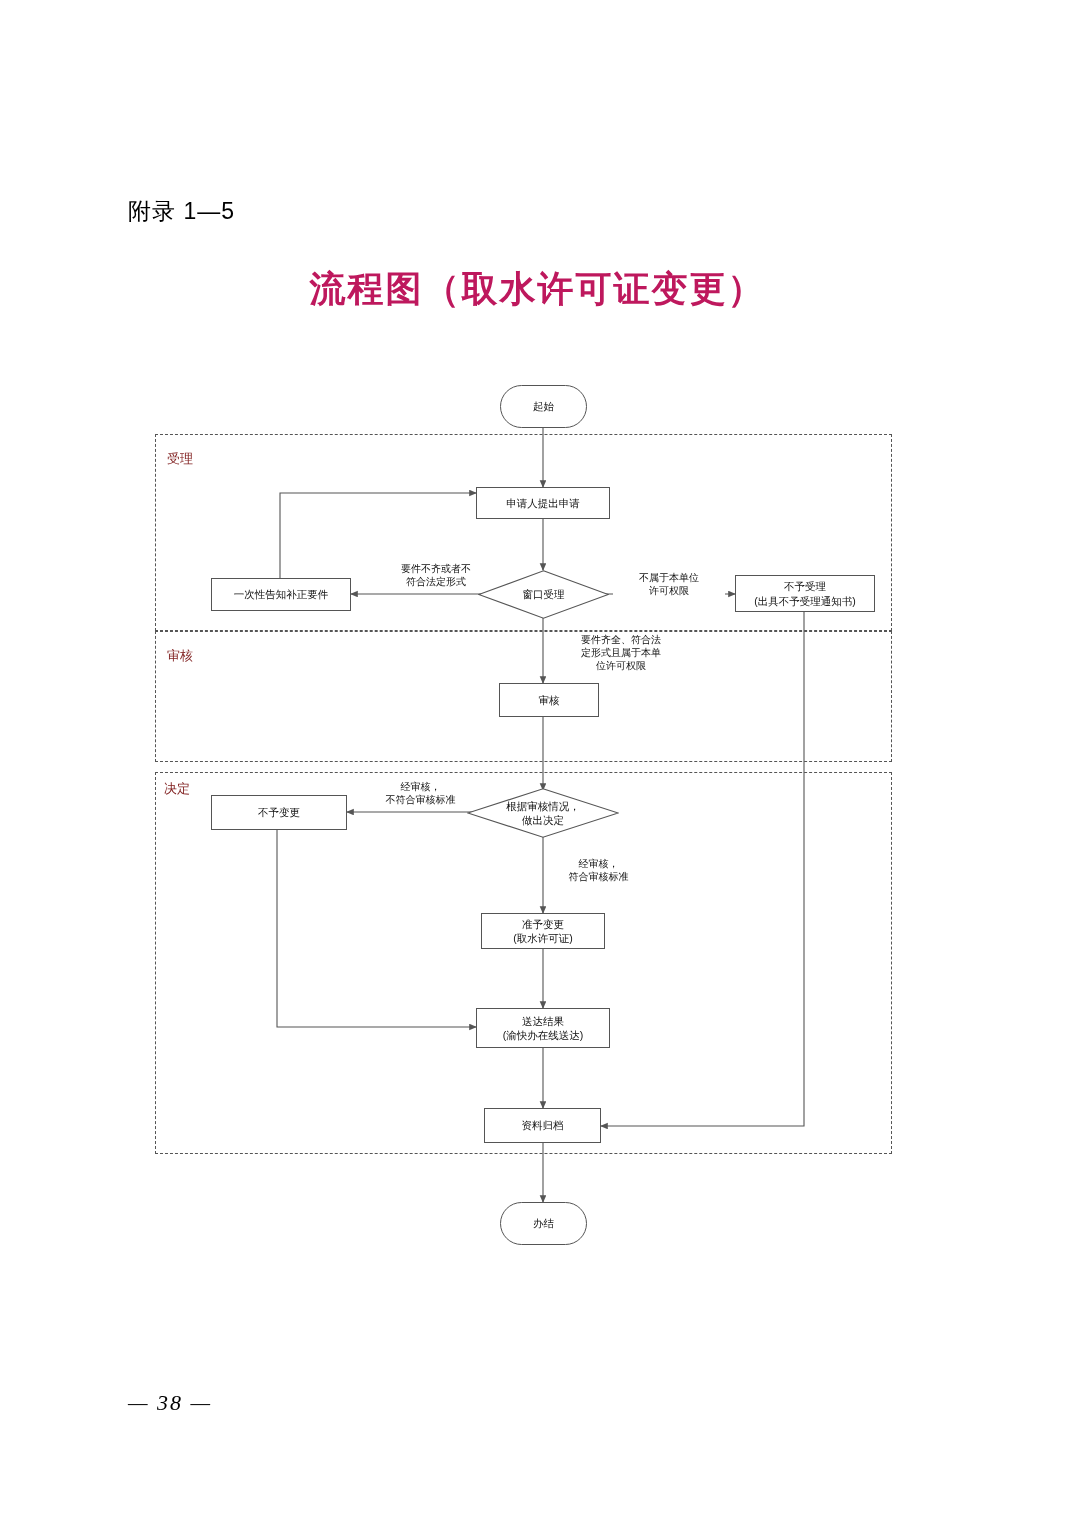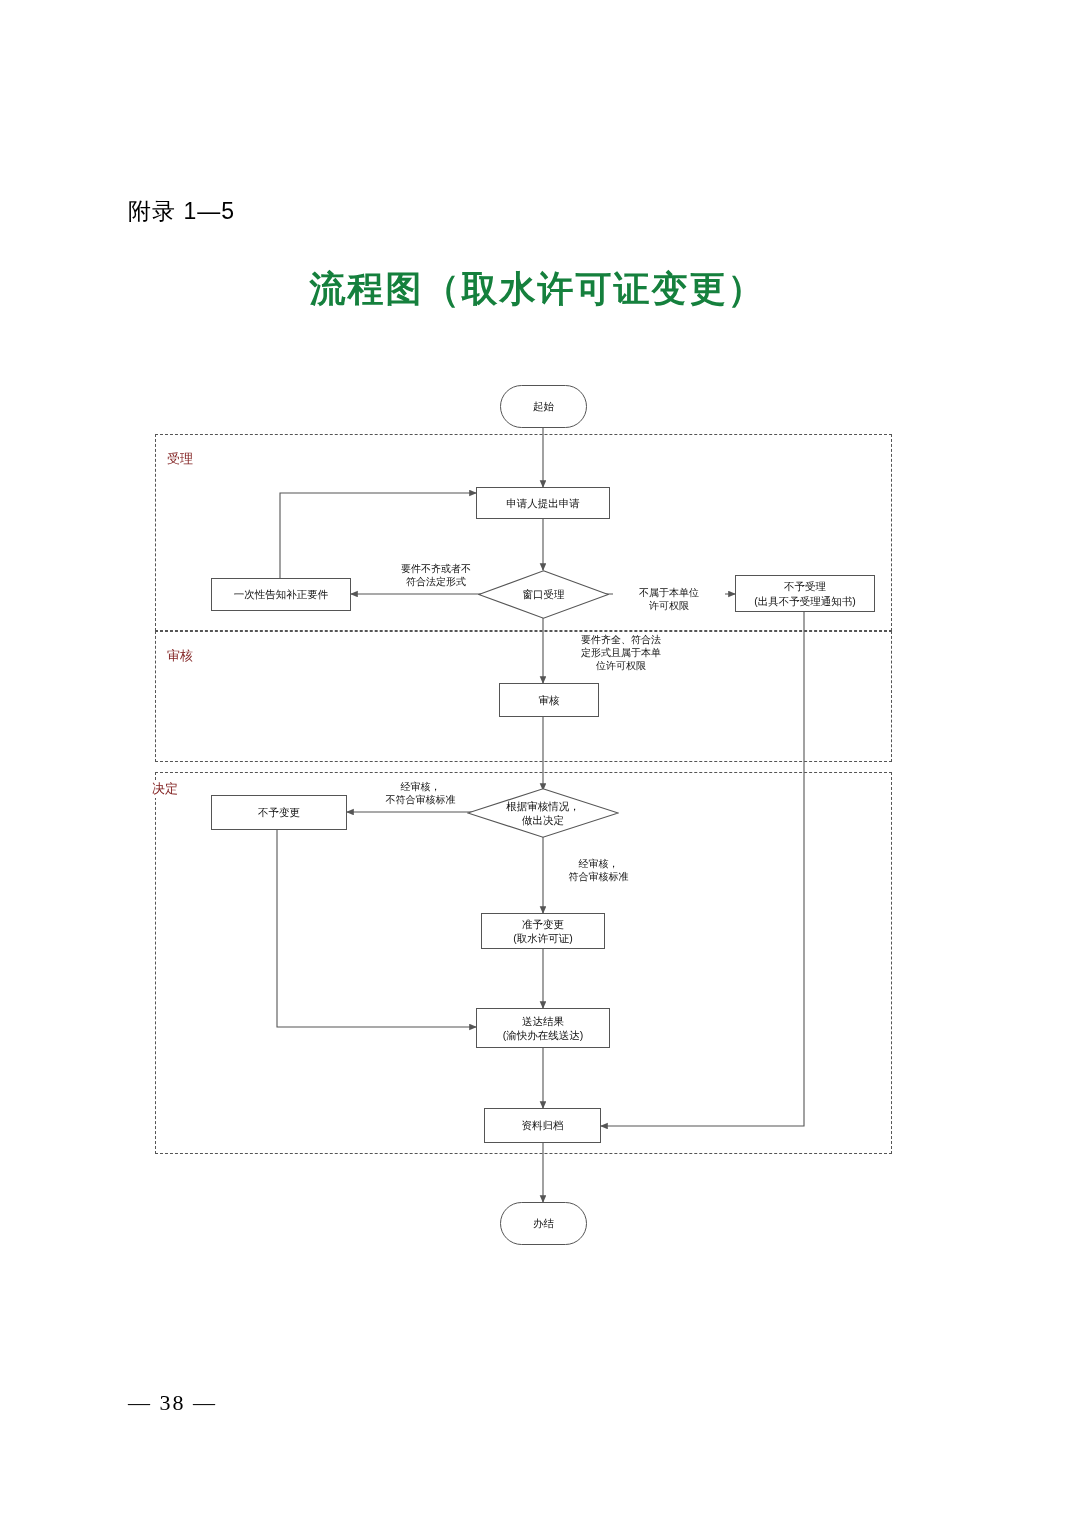--- a/index.html
+++ b/index.html
@@ -30,29 +30,30 @@
   .doc-title {
     position: absolute;
     left: 0;
     right: 0;
     top: 265px;
     text-align: center;
     font-family: "Liberation Serif", serif;
     font-weight: bold;
     font-size: 36px;
     letter-spacing: 2px;
-    color: #15803d;
+    color: #be185d;
   }
   .page-number {
     position: absolute;
     left: 128px;
     top: 1390px;
     font-size: 22px;
     font-family: "Liberation Serif", serif;
     letter-spacing: 2px;
+    font-style: italic;
   }
 
   
   #diagram {
     position: absolute;
     left: 0;
     top: 0;
     width: 1075px;
     height: 1519px;
   }
@@ -174,21 +175,21 @@
       </g>
     </svg>
 
     <div class="group-box" style="left:155px; top:434px; width:737px; height:197px;"></div>
     <div class="group-label" style="left:165px; top:450px;">受理</div>
 
     <div class="group-box" style="left:155px; top:631px; width:737px; height:131px;"></div>
     <div class="group-label" style="left:165px; top:647px;">审核</div>
 
     <div class="group-box" style="left:155px; top:772px; width:737px; height:382px;"></div>
-    <div class="group-label" style="left:150px; top:780px;">决定</div>
+    <div class="group-label" style="left:162px; top:780px;">决定</div>
 
     <div class="node terminator" style="left:500px; top:385px; width:87px; height:43px;">
       <span>起始</span>
     </div>
 
     <div class="node" style="left:476px; top:487px; width:134px; height:32px;">
       <span>申请人提出申请</span>
     </div>
 
     <div class="node decision" style="left:478px; top:570px; width:131px; height:49px;">
@@ -237,21 +238,21 @@
       <span>资料归档</span>
     </div>
 
     <div class="node terminator" style="left:500px; top:1202px; width:87px; height:43px;">
       <span>办结</span>
     </div>
 
     <div class="edge-label" style="left:380px; top:562px; width:110px;">要件不齐或者不
 符合法定形式</div>
 
-    <div class="edge-label" style="left:613px; top:586px; width:110px;">不属于本单位
+    <div class="edge-label" style="left:613px; top:571px; width:110px;">不属于本单位
 许可权限</div>
 
     <div class="edge-label" style="left:545px; top:633px; width:110px;margin-left:20px;">要件齐全、符合法
 定形式且属于本单
 位许可权限</div>
 
     <div class="edge-label" style="left:367px; top:780px; width:105px;">经审核，
 不符合审核标准</div>
 
     <div class="edge-label" style="left:545px; top:857px; width:105px;">经审核，

